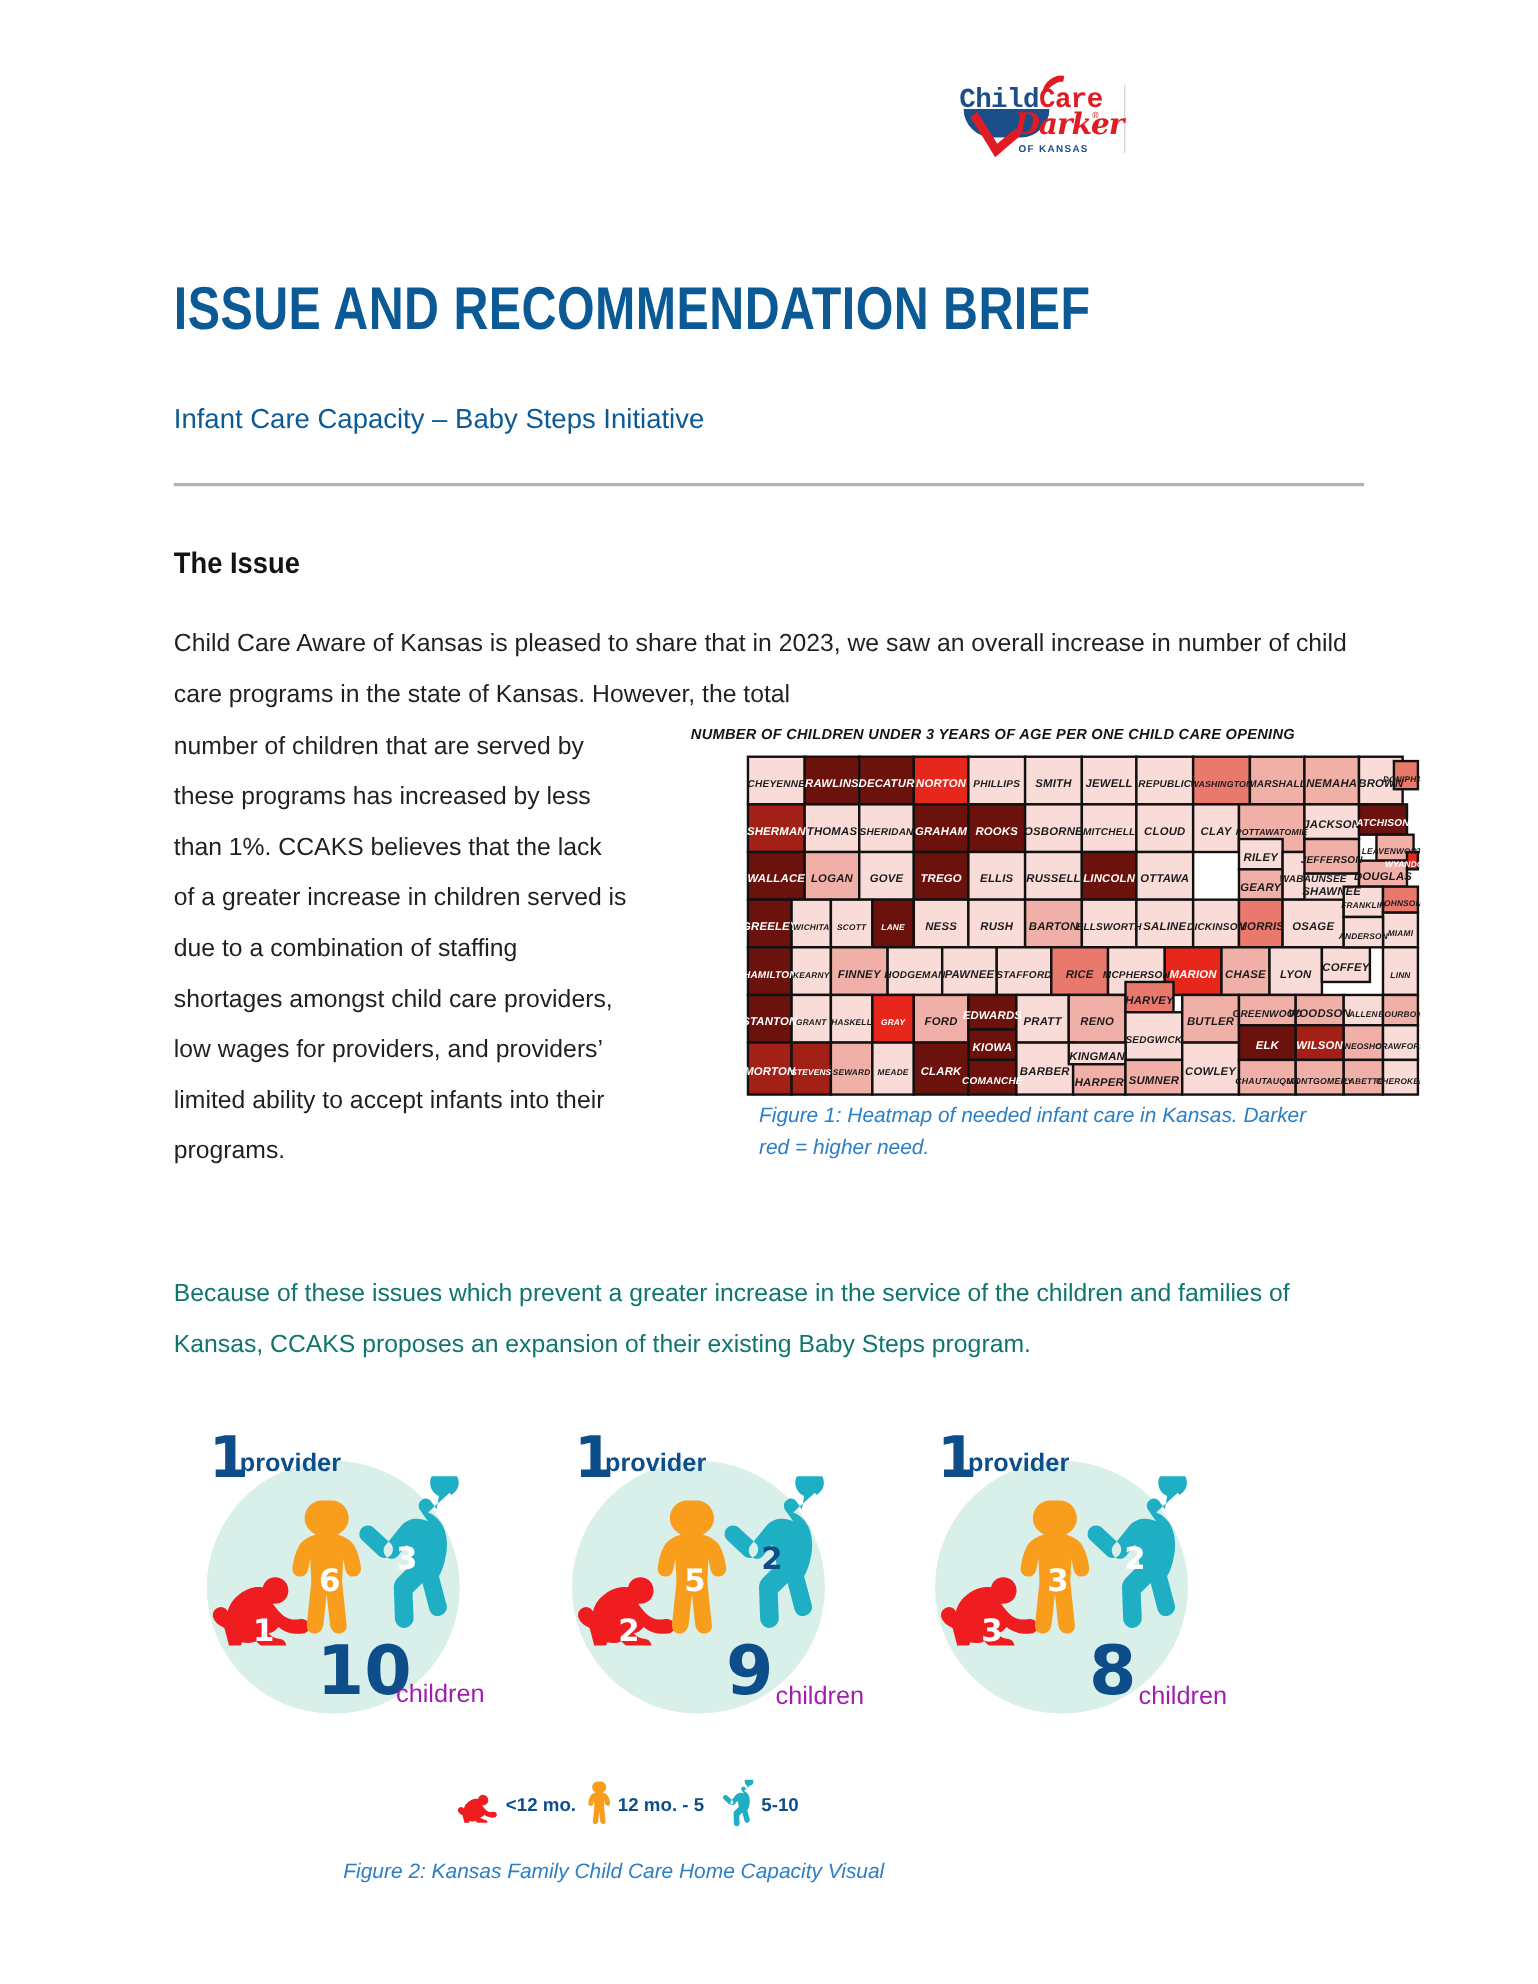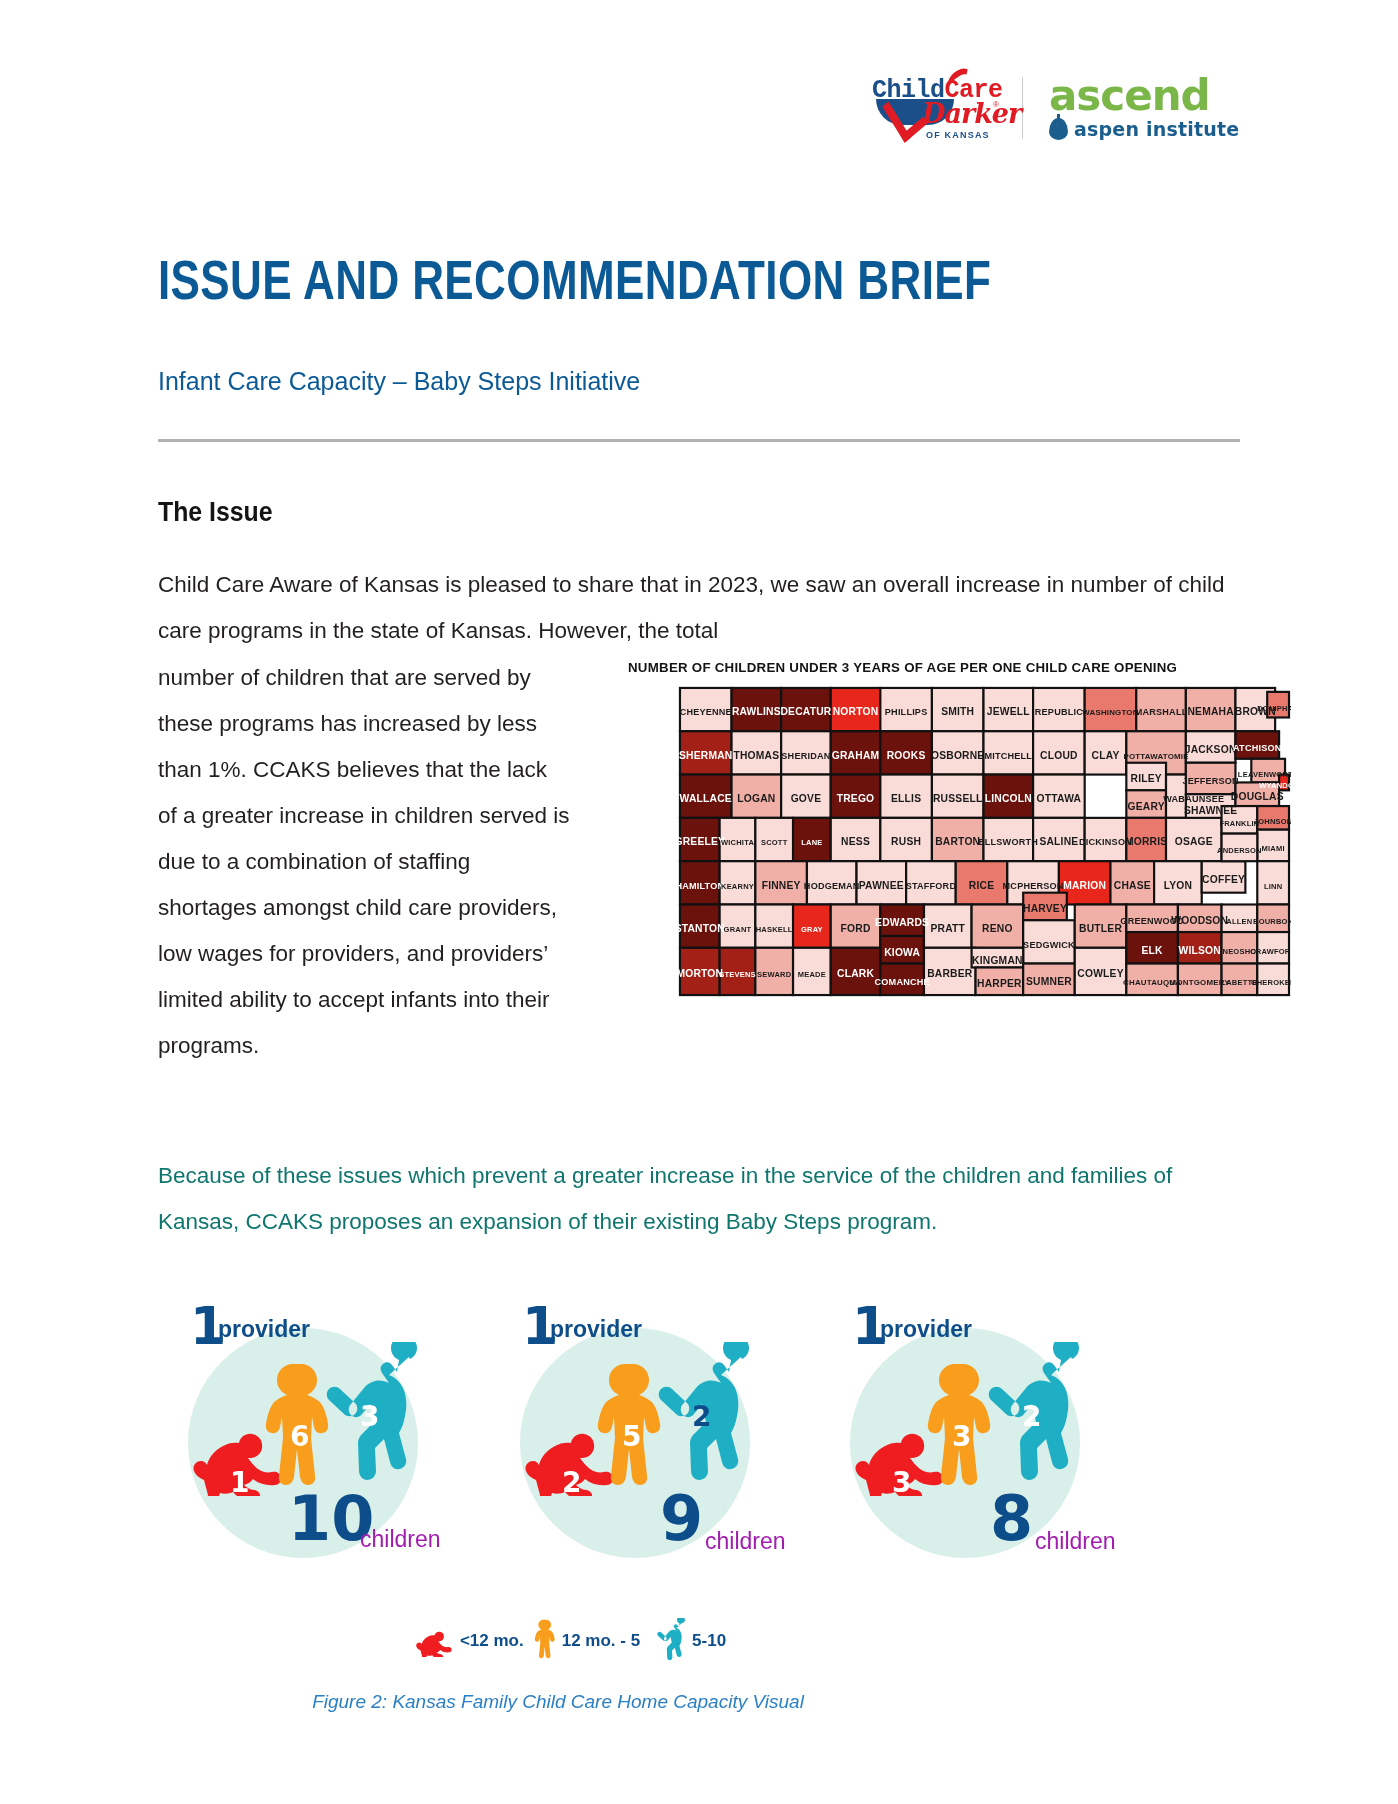--- a/index.html
+++ b/index.html
@@ -51,21 +51,21 @@
   .section-h { position:absolute; top:497px; left:158px; font-size:27px; font-weight:bold; color:#141414;
      transform:scaleX(0.92); transform-origin:left center; }
 
   
   .p-full { position:absolute; left:158px; width:1085px; font-size:22.5px; line-height:46px; color:#231f20; }
   .p1 { top:562px; }
   .p-wrap { position:absolute; top:655px; left:158px; width:412px; font-size:22.5px; line-height:46px; color:#231f20; }
   .p2 { position:absolute; top:1153px; left:158px; width:1085px; font-size:22.5px; line-height:46px; color:#0f766e; }
 
   
-  .fig1 { position:absolute; top:660px; left:628px; width:615px; }
+  .fig1 { position:absolute; top:660px; left:628px; width:615px;font-style:italic; }
   .map-title { font-size:13.3px; font-weight:bold; letter-spacing:0.25px; color:#141414; white-space:nowrap;
      font-family:"Liberation Sans", sans-serif; }
   .map-wrap { position:relative; margin-top:9px; width:615px; height:315px;margin-left:48px; }
   .map-svg { display:block; width:615px; height:315px; }
   .cty { stroke:#111; stroke-width:1.1; }
   .ctytxt { font-family:"Liberation Sans", sans-serif; font-size:5.2px; fill:#1a1a1a; text-anchor:middle;
      font-weight:bold; letter-spacing:0.1px; }
   .ctytxt.lt { fill:#ffffff; }
   .fig-cap { position:absolute; top:1000px; left:690px; width:520px; font-size:19px; font-style:italic;
      line-height:29px; color:#2b7fc4; }
@@ -103,27 +103,20 @@
       <div class="cca-swoosh"></div>
       <div class="cca-bowl"></div>
       <div class="cca-check"></div>
       <div class="cca-aware">Darker</div>
       <div class="cca-reg">®</div>
       <div class="cca-sub">OF KANSAS</div>
     </div>
 
     <div class="logo-divider"></div>
 
-    <div class="ascend-logo">
-      <div class="ascend-word">ascend</div>
-      <div class="ascend-sub-row">
-        <div class="ascend-leaf"></div>
-        <div class="ascend-sub">aspen institute</div>
-      </div>
-    </div>
   </div>
 
   <div class="main-title">ISSUE AND RECOMMENDATION BRIEF</div>
   <div class="subtitle">Infant Care Capacity – Baby Steps Initiative</div>
   <div class="rule"></div>
 
   <div class="section-h">The Issue</div>
 
   <div class="p-full p1">Child Care Aware of Kansas is pleased to share that in 2023, we saw an overall increase in number of child care programs in the state of Kansas. However, the total</div>
   <div class="p-wrap">number of children that are served by these programs has increased by less than 1%. CCAKS believes that the lack of a greater increase in children served is due to a combination of staffing shortages amongst child care providers, low wages for providers, and providers’ limited ability to accept infants into their programs.</div>
@@ -343,20 +336,21 @@
             <text x="264" y="137" class="ctytxt lt" style="font-size:5.2px">WILSON</text>
             <text x="264" y="153" class="ctytxt" style="font-size:4px">MONTGOMERY</text>
             <text x="284" y="137" class="ctytxt" style="font-size:3.8px">NEOSHO</text>
             <text x="284" y="153" class="ctytxt" style="font-size:3.8px">LABETTE</text>
             <text x="301" y="137" class="ctytxt" style="font-size:3.8px">CRAWFORD</text>
             <text x="301" y="153" class="ctytxt" style="font-size:3.8px">CHEROKEE</text>
           </g>
       </svg>
     </div>
   </div>
+  <div class="fig-cap">Figure 1: Heatmap of needed infant care in Kansas. Darker red = higher need.</div>
 
   <div class="fig2">
     <div class="cap-group" style="left:168px">
       <div class="cap-circle"></div>
       <div class="one">1</div>
       <div class="provider-lbl">provider</div>
       <div class="kid infant">
         <svg width="104" height="78" viewBox="0 0 104 78" style="position:absolute;top:118px;left:20px">
           <path d="M16 62c-4-2-8-4-10-9-2-5 2-10 7-10 3 0 5 2 6 4 2-8 8-15 16-19 5-3 11-4 16-3 1-6 7-10 13-9 7 1 11 7 10 14-1 6-6 10-12 10l-2 0c3 4 6 8 10 11 4 3 9 4 14 3 4-1 8 1 9 5 1 4-2 8-6 8-8 1-16-1-22-6-2 3-5 5-9 6 3 3 7 5 11 5 4 1 6 5 5 8-1 3-4 5-7 5-8-1-15-5-20-11-4 2-9 2-13 1l-2 6c-1 3-4 4-7 3-3-1-4-4-3-7z" fill="#ef1c20"></path>
         </svg>

